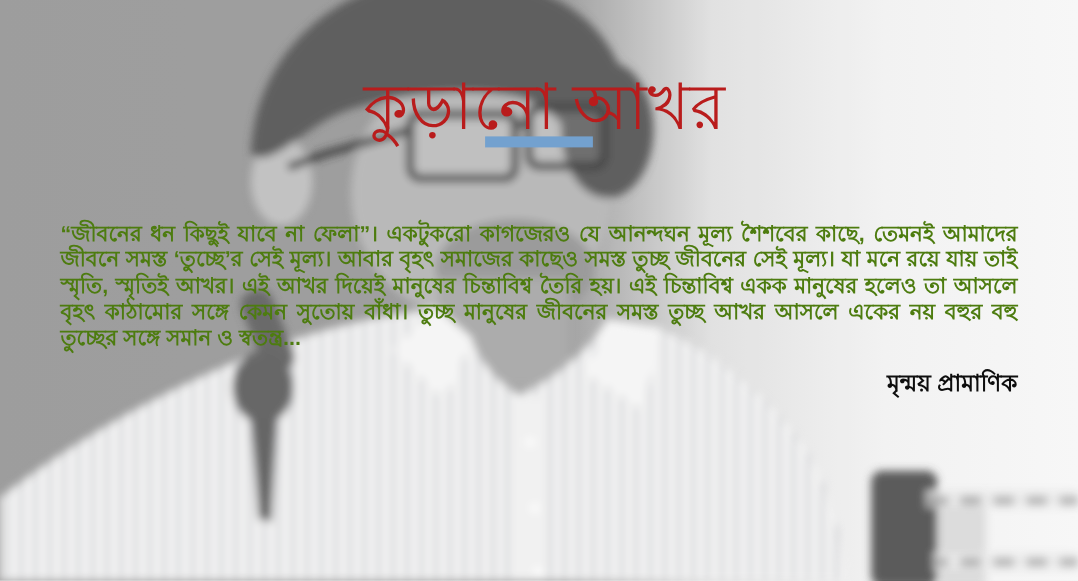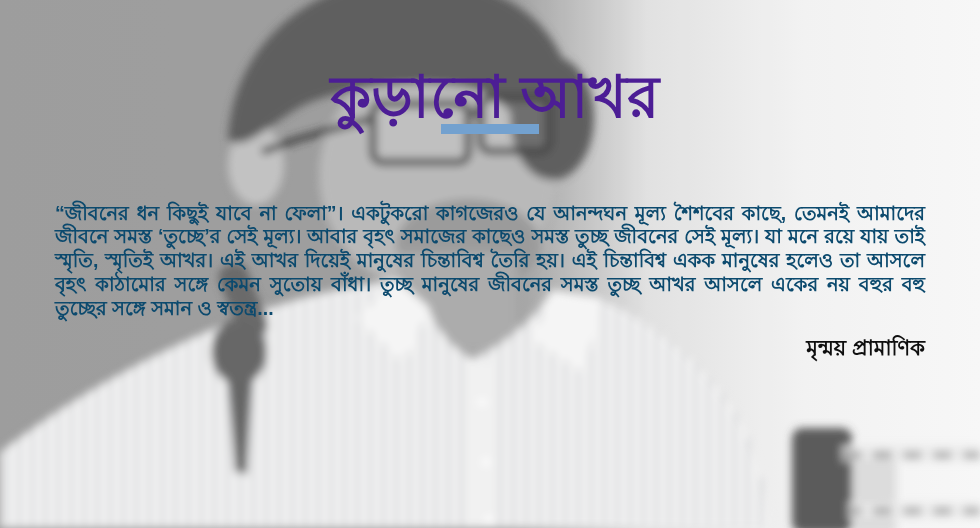--- a/index.html
+++ b/index.html
@@ -4,31 +4,31 @@
 <style>
   html,body{margin:0;padding:0;}
   body{width:980px;height:528px;overflow:hidden;background:#f2f2f2;
        font-family:"Liberation Sans","DejaVu Sans",sans-serif;}
   .stage{position:relative;width:980px;height:528px;overflow:hidden;}
   .photo-bg{position:absolute;inset:0;z-index:0;}
   .title{
     position:absolute;left:0;right:0;top:14px;z-index:2;
     text-align:center;
     font-family:"Liberation Serif","DejaVu Serif",serif;
-    font-weight:700;font-size:58px;line-height:1.55;
-    color:#4c1d95;letter-spacing:0.5px;margin-left:10px;
+    font-weight:400;font-size:58px;line-height:1.55;
+    color:#b91c1c;letter-spacing:0.5px;margin-left:10px;
   }
   .divider{
     position:absolute;left:441px;top:124px;z-index:2;
     width:98px;height:10px;background:#73a1cf;
   }
   .body-text{
     position:absolute;left:55px;width:870px;top:182px;z-index:2;
     font-size:19.5px;line-height:23.8px;font-weight:600;
-    color:#0c4a6e;text-align:justify;text-justify:inter-word;
+    color:#4d7c0f;text-align:justify;text-justify:inter-word;
   }
   .author{
     position:absolute;right:55px;top:332px;z-index:2;
     font-size:21px;font-weight:700;color:#0e0e0e;text-align:center;
   }
 </style>
 </head>
 <body>
 
 <div class="stage">

